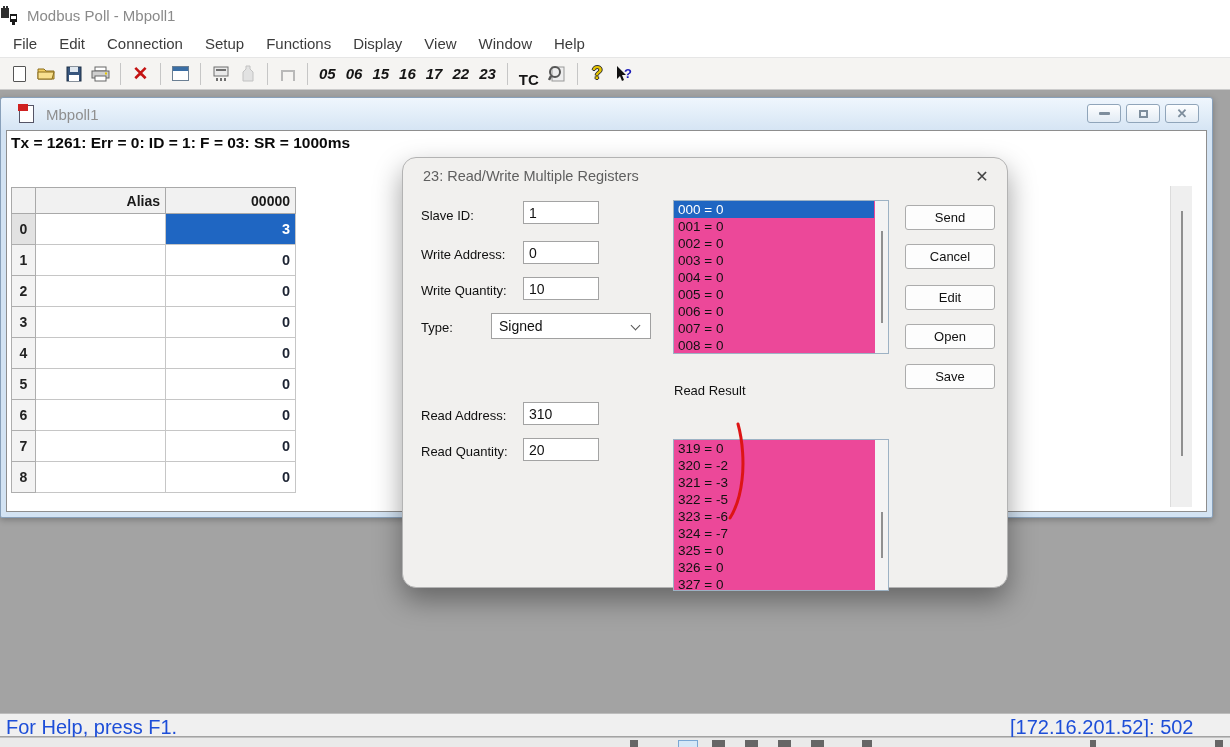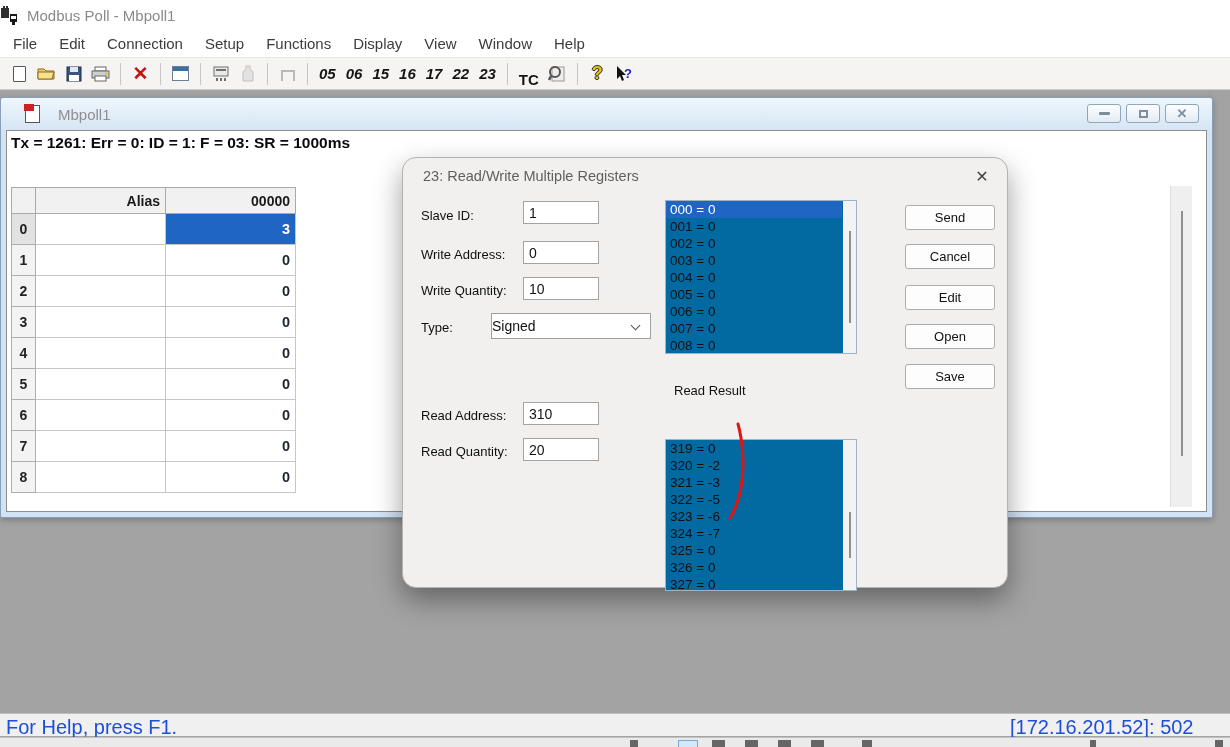--- a/index.html
+++ b/index.html
@@ -28,21 +28,21 @@
   .i-setup { width:17px; height:15px; background:#fff; border:1px solid #6b7f93; }
   .i-setup::before { content:""; display:block; height:4px; background:#3a6ea5; }
   .i-pulse { width:14px; height:11px; border:2px solid #b9b9b9; border-bottom:none; margin-top:4px; }
   .q-yellow { color:#e6c400; font-weight:900; font-size:18px;
               text-shadow:-1px 0 #333,1px 0 #333,0 -1px #333,0 1px #333; }
 
   
   .doc-win { position:absolute; left:0; top:97px; width:1213px; height:421px;
              background:#d3e3f3; border:1px solid #88a0ba; border-radius:3px 3px 2px 2px;
              box-shadow:0 2px 6px rgba(0,0,0,0.25); }
-  .doc-titlebar { height:32px; display:flex; align-items:center; gap:18px; padding-left:24px;
+  .doc-titlebar { height:32px; display:flex; align-items:center; gap:12px; padding-left:18px;
                   background:linear-gradient(#eff6fd,#d6e5f4); color:#8f8f8f; font-size:15px;
                   border-radius:3px 3px 0 0; }
   .doc-icon { width:15px; height:18px; background:#fff; border:1px solid #556; position:relative; }
   .doc-icon::before { content:""; position:absolute; left:-2px; top:-2px; width:10px; height:7px; background:#cf2121; }
   .win-controls { position:absolute; right:13px; top:6px; display:flex; gap:5px; }
   .wbtn { width:34px; height:19px; border:1px solid #90a5ba; border-radius:3px;
           background:linear-gradient(#fdfeff,#e2ebf4); display:flex; align-items:center; justify-content:center; }
   .g-min { width:11px; height:3px; background:#7e8e9d; border-radius:1px; }
   .g-res { width:9px; height:8px; border:2px solid #7e8e9d; }
   .g-cls { color:#7e8e9d; font-size:13px; font-weight:bold; line-height:1; }
@@ -70,25 +70,25 @@
   .dialog { position:absolute; left:402px; top:157px; width:606px; height:431px;
             background:#f1f0ee; border:1px solid #b3b3b3; border-radius:14px;
             box-shadow:0 12px 28px rgba(0,0,0,0.38); font-size:13px; color:#101010; }
   .dlg-title { position:absolute; left:20px; top:10px; font-size:14.5px; color:#5f5f5f; }
   .dlg-close { position:absolute; right:14px; top:7px; width:22px; height:22px; color:#444;
                font-size:16px; display:flex; align-items:center; justify-content:center; }
   .lbl { position:absolute; }
   .inp { position:absolute; width:76px; height:23px; border:1px solid #a3a3a3; background:#fff;
          font:14px "Liberation Sans", sans-serif; padding:0 5px; color:#111; }
   .combo { position:absolute; left:88px; top:155px; width:160px; height:26px; background:#fff;
-           border:1px solid #a0a0a0; display:flex; align-items:center; font-size:14px; }
+           border:1px solid #a0a0a0; display:flex; align-items:center; padding-left:7px; font-size:14px; }
   .chevron { position:absolute; right:11px; top:8px; width:7px; height:7px;
              border-right:1.6px solid #555; border-bottom:1.6px solid #555; transform:rotate(45deg); }
 
-  .listbox { position:absolute; left:262px; width:192px; background:#0369a1; border:1px solid #9db2c4; }
+  .listbox { position:absolute; left:270px; width:216px; background:#ec4899; border:1px solid #9db2c4; }
   .lb-write { top:42px; height:154px; }
   .lb-read { top:242px; height:152px;margin-top:39px; }
   .li { height:17px; line-height:17px; padding-left:4px; width:calc(100% - 14px); font-size:13.5px; color:#111; }
   .li.sel { background:#1f66c2; color:#fff; }
   .lb-scroll { position:absolute; right:0; top:0; bottom:0; width:13px; background:#f3f3f3; }
   .lb-scroll .thumb { position:absolute; left:6px; width:2px; background:#909090; }
   .read-label { position:absolute; left:271px; top:225px; font-size:13px; color:#111; }
 
   .dbtn { position:absolute; left:502px; width:90px; height:25px; background:#fdfdfd;
           border:1px solid #acacac; border-radius:3px; font-size:13px; color:#111;

